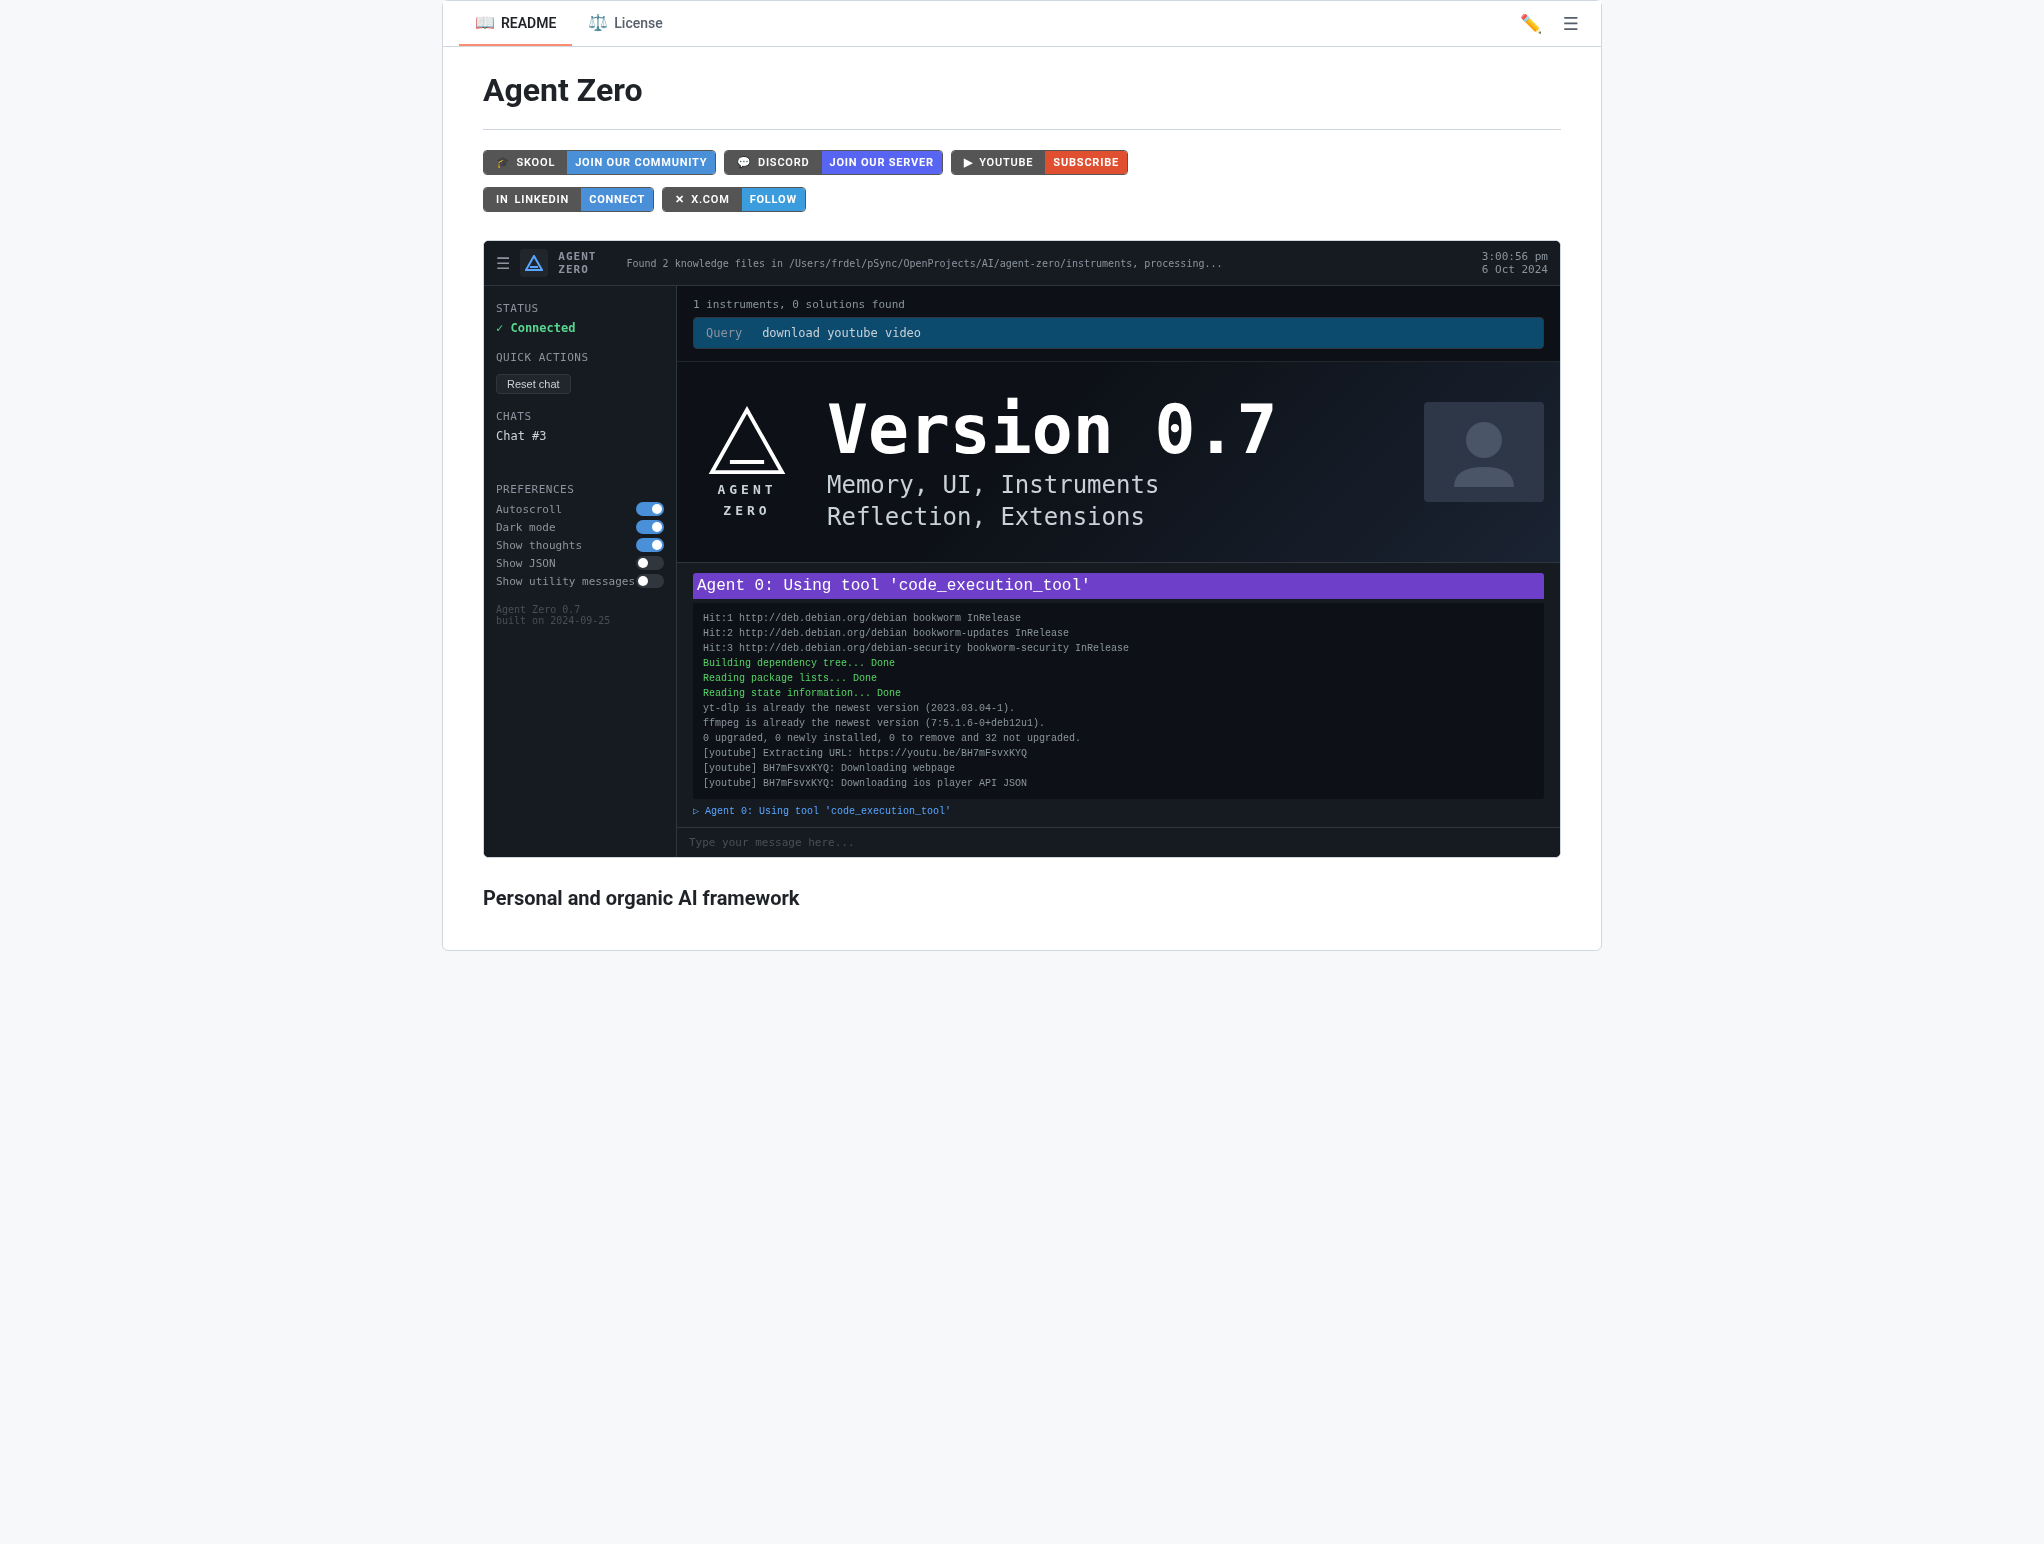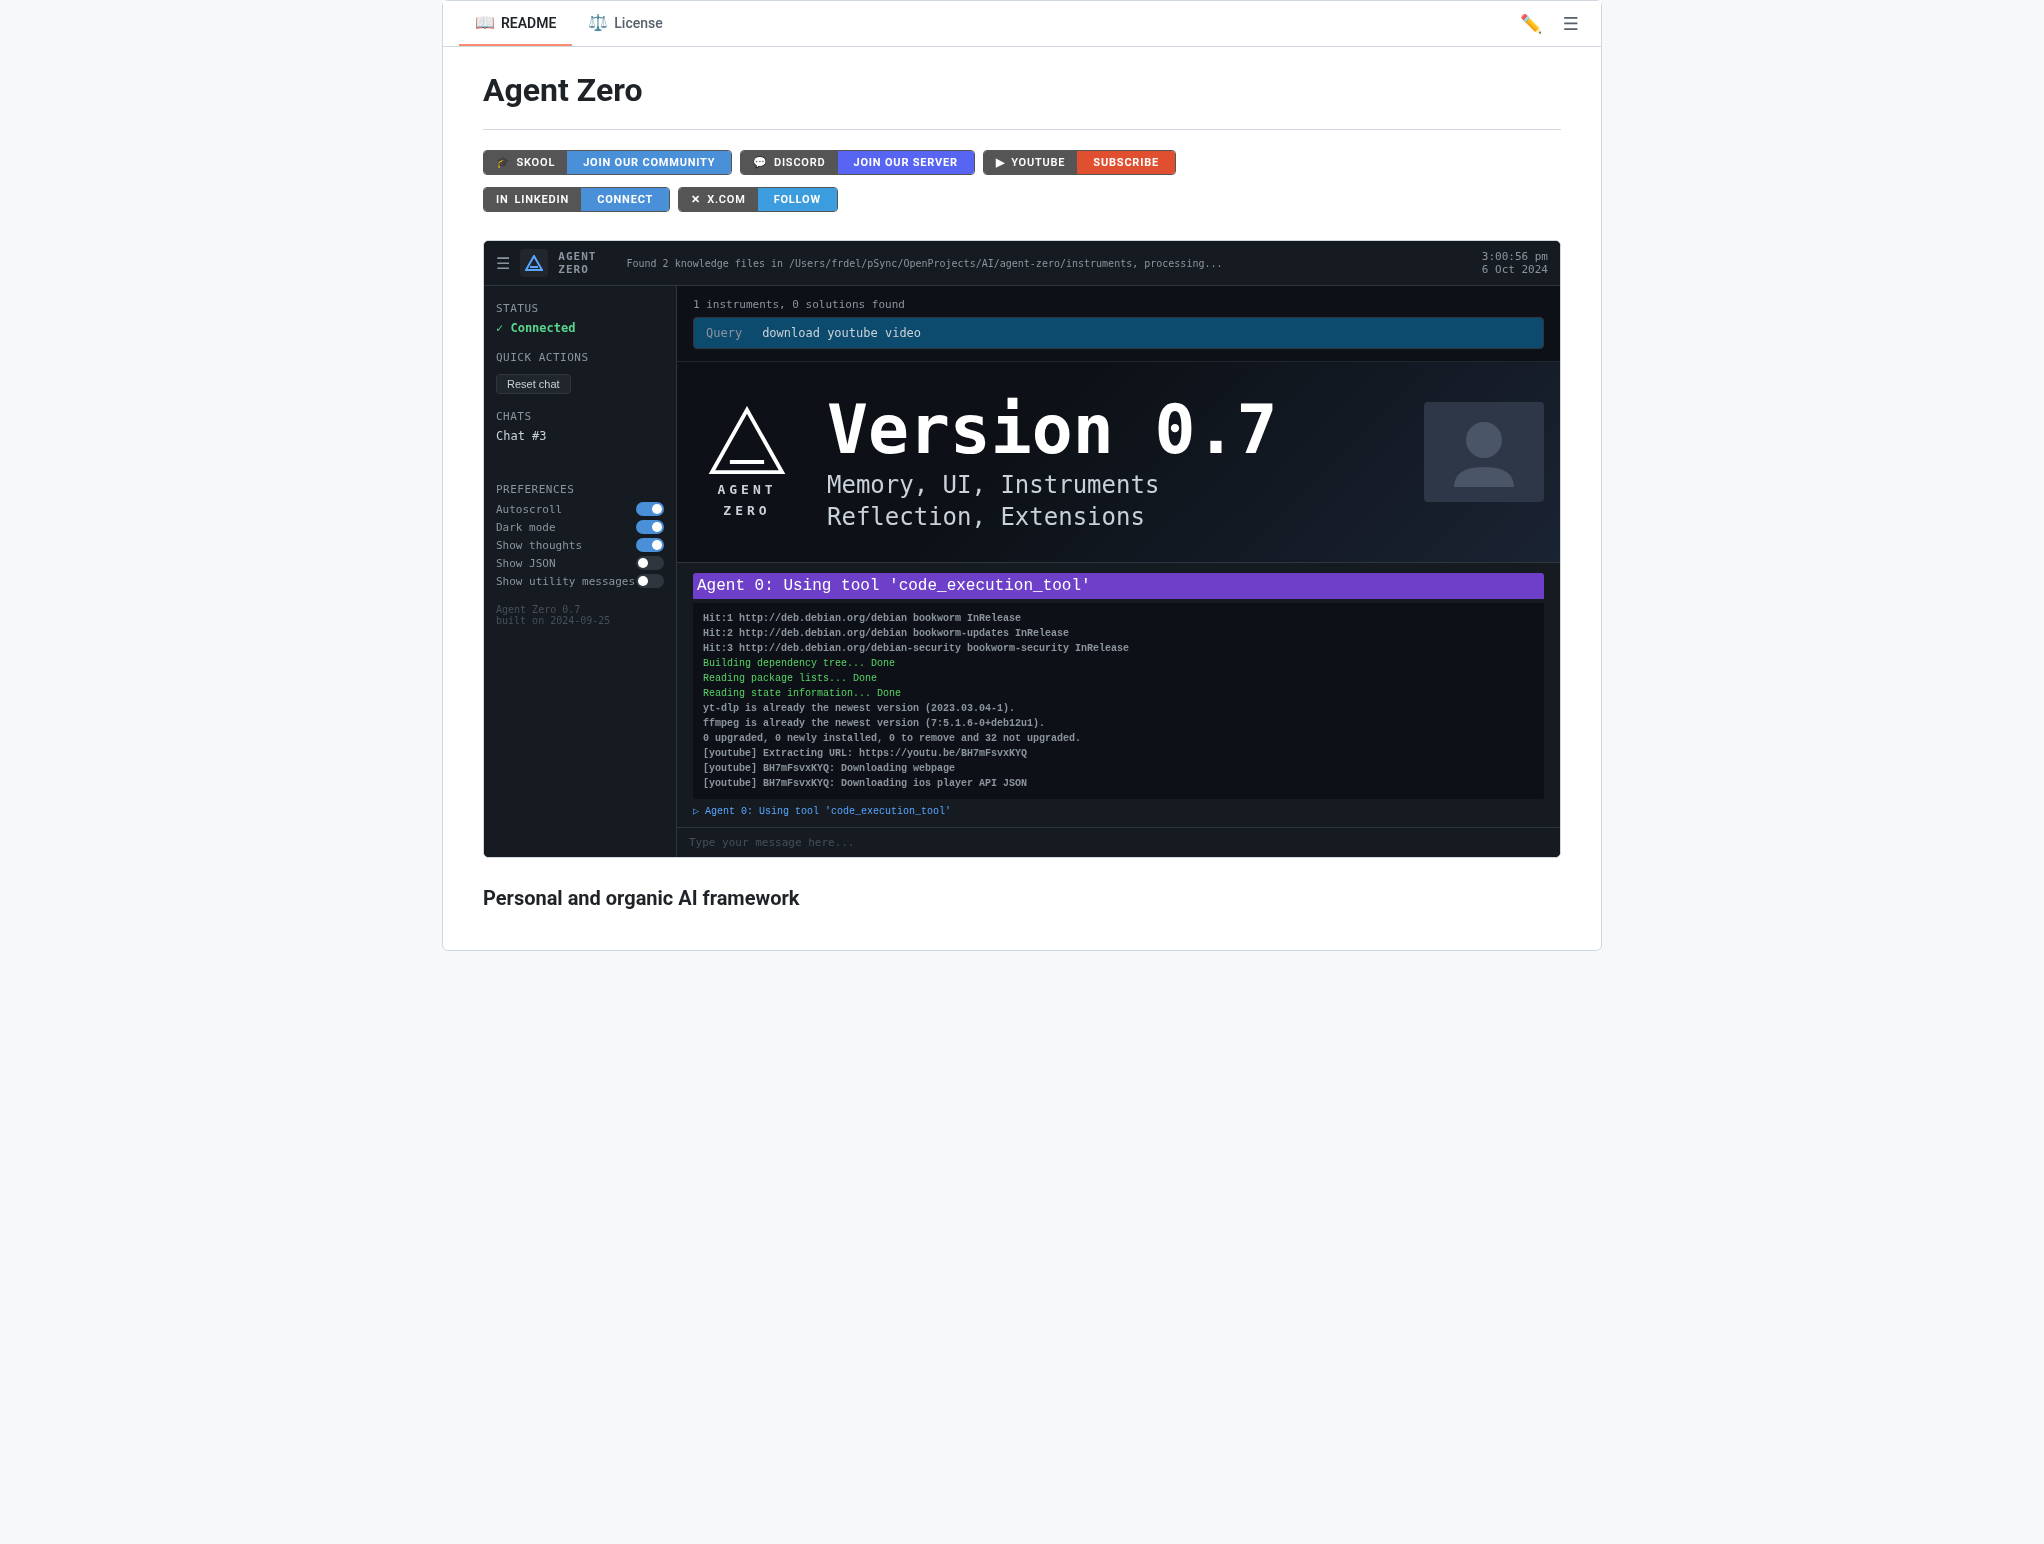--- a/index.html
+++ b/index.html
@@ -105,21 +105,21 @@
       padding: 5px 12px;
       font-size: 11px;
       font-weight: 600;
       letter-spacing: 0.8px;
       text-transform: uppercase;
       display: flex;
       align-items: center;
       gap: 6px;
     }
     .badge-right {
-      padding: 5px 16px;
+      padding: 5px 8px;
       font-size: 11px;
       font-weight: 700;
       letter-spacing: 0.8px;
       text-transform: uppercase;
       color: #ffffff;
       cursor: pointer;
     }
     .badge-right.blue { background: #4a90d9; }
     .badge-right.blueviolet { background: #5865f2; }
     .badge-right.red { background: #e05030; }
@@ -366,21 +366,21 @@
       border-radius: 3px 3px 0 0;
       margin-bottom: 4px;
     }
     .ss-terminal-body {
       background: #0d1117;
       padding: 8px 10px;
       border-radius: 0 0 3px 3px;
       font-size: 10px;
       line-height: 1.5;
     }
-    .ss-terminal-line { color: #8b949e; font-weight: bold; }
+    .ss-terminal-line { color: #8b949e; }
     .ss-terminal-green { color: #56d364; }
 
     
     .ss-chat-input {
       background: #161b22;
       border-top: 1px solid #30363d;
       padding: 8px 12px;
       font-size: 11px;
       color: #484f58;
     }

